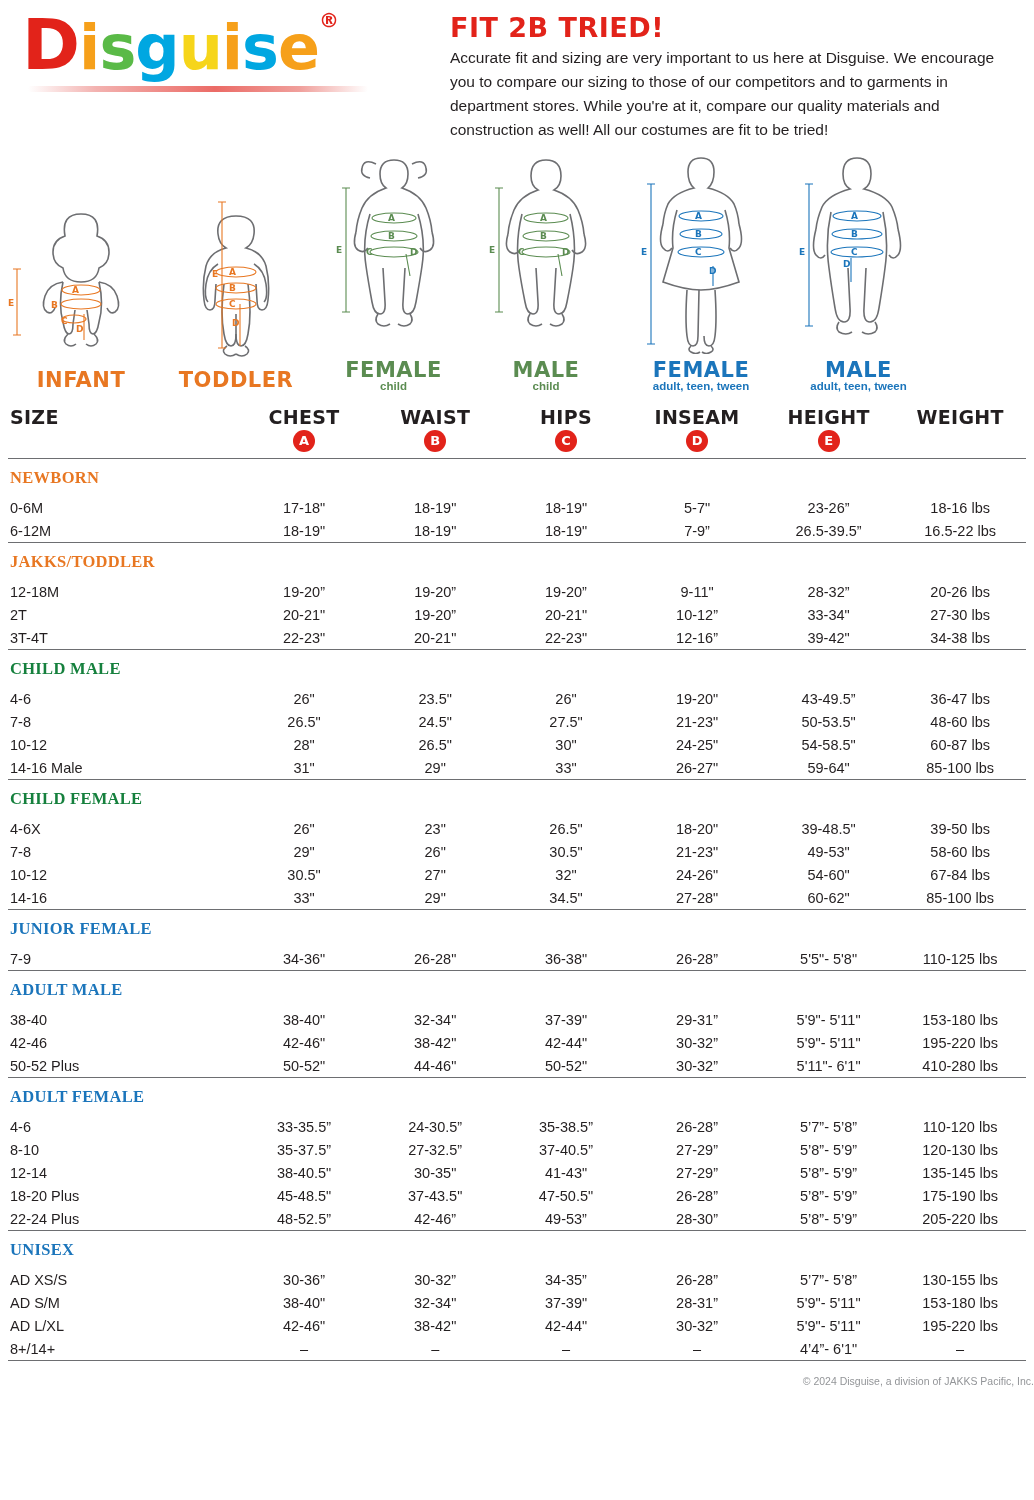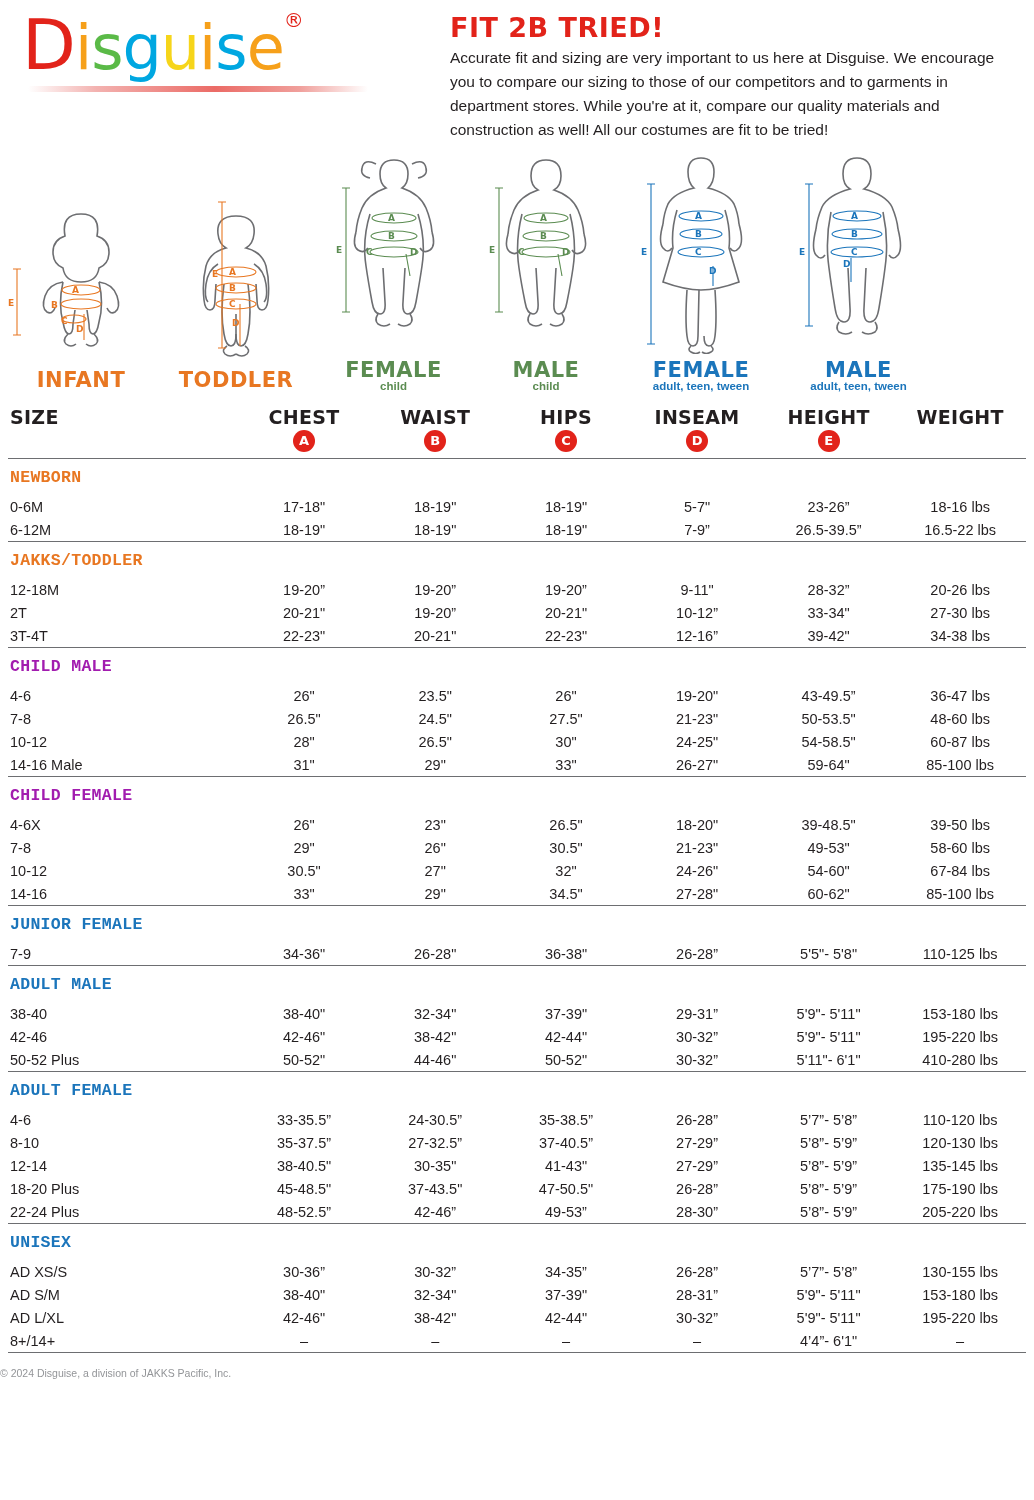--- a/index.html
+++ b/index.html
@@ -8,21 +8,21 @@
     background:#ffffff;
     font-family:"Liberation Sans", sans-serif;
     color:#231f20;
     -webkit-font-smoothing:antialiased;
   }
   .page{width:1034px;min-height:1500px;position:relative;box-sizing:border-box;}
 
   
   .header{display:flex;padding:10px 12px 0 12px;box-sizing:border-box;}
   .logo-wrap{width:430px;padding-left:10px;box-sizing:border-box;}
-  .logo{font-family:"DejaVu Sans", sans-serif;font-weight:normal;font-size:62px;letter-spacing:-1px;line-height:1;position:relative;white-space:nowrap;}
+  .logo{font-family:"DejaVu Sans", sans-serif;font-weight:bold;font-size:62px;letter-spacing:-1px;line-height:1;position:relative;white-space:nowrap;}
   .logo span{display:inline-block;}
   .logo .l-d{color:#e2231a;font-size:70px;position:relative;}
   .logo .l-i{color:#f6a01a;}
   .logo .l-s{color:#5aba47;}
   .logo .l-g{color:#00a7e1;}
   .logo .l-u{color:#f6d51a;}
   .logo .l-i2{color:#f6a01a;}
   .logo .l-s2{color:#00a7e1;}
   .logo .l-e{color:#f6a01a;}
   .logo .reg{font-size:20px;color:#e2231a;vertical-align:top;}
@@ -70,32 +70,32 @@
   thead th.lbl{text-align:left;padding-left:2px;margin-top:38px;}
   thead th.col{text-align:center;}
   .badge-row td{text-align:center;padding-bottom:6px;}
   .badge{
     display:inline-block;width:22px;height:22px;border-radius:50%;
     background:#e2231a;color:#fff;font-family:"DejaVu Sans", sans-serif;
     font-weight:bold;font-size:13px;line-height:22px;text-align:center;
   }
   .rule td{border-bottom:1.6px solid #6d6e71;height:0;line-height:0;font-size:0;padding:0;}
   .grp td{
-    font-family:Liberation Mono, monospace;font-weight:bold;font-size:16.5px;
+    font-family:Liberation Serif, serif;font-weight:bold;font-size:16.5px;
     padding:9px 0 8px 2px;letter-spacing:0.3px;
   }
   .grp.orange td{color:#e87722;}
-  .grp.green td{color:#a21caf;margin-left:29px;}
+  .grp.green td{color:#15803d;margin-left:29px;}
   .grp.blue td{color:#1b75bb;}
   tbody td{font-size:14.5px;color:#231f20;}
   td.size{text-align:left;padding:1px 0 1px 2px;}
   td.val{text-align:center;padding:1px 0;}
   tr.data td{height:21px;}
   .footer{
-    text-align:left;font-size:10.5px;color:#939598;padding:14px 0 10px 0;
+    text-align:right;font-size:10.5px;color:#939598;padding:14px 0 10px 0;
   }
 </style>
 </head>
 <body>
 
 <div class="page">
 
   <div class="header">
     <div class="logo-wrap">
       <div class="logo">

